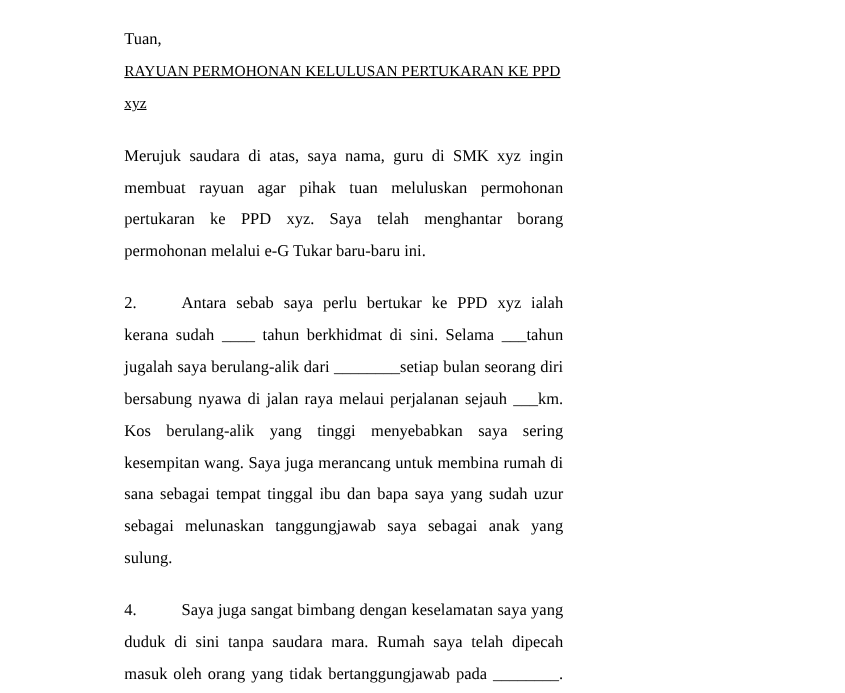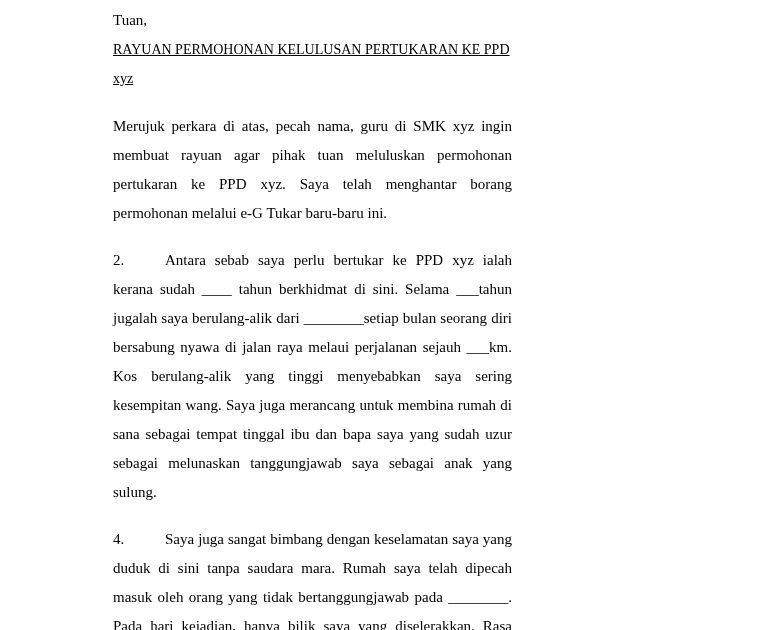--- a/index.html
+++ b/index.html
@@ -9,21 +9,21 @@
   }
   body {
     width: 768px;
     height: 630px;
     overflow: hidden;
   }
   .page {
     box-sizing: border-box;
     width: 624px;
     height: 630px;
-    padding: 6px 112px 0 113px;
+    padding: 22px 112px 0 113px;
     font-family: "Liberation Serif", "DejaVu Serif", serif;
     font-size: 15px;
     line-height: 29px;
     color: #000000;
     background: #ffffff;
   }
   .salutation {
     margin: 0;
     text-align: left;
   }
@@ -48,17 +48,17 @@
   .u {
   }
 </style>
 </head>
 <body>
 
 <div class="page">
   <p class="salutation">Tuan,</p>
   <p class="doc-title">RAYUAN PERMOHONAN KELULUSAN PERTUKARAN KE PPD xyz</p>
   <div id="paragraphs">
-      <p class="para"><span>Merujuk perkara di atas, pecah </span><span class="u">nama</span><span>, guru di SMK </span><span class="u">xyz </span><span>ingin membuat rayuan agar pihak tuan meluluskan permohonan pertukaran ke PPD xyz.  Saya telah menghantar borang permohonan melalui e-G Tukar baru-baru ini.</span></p>
+      <p class="para"><span>Merujuk saudara di atas, saya </span><span class="u">nama</span><span>, guru di SMK </span><span class="u">xyz </span><span>ingin membuat rayuan agar pihak tuan meluluskan permohonan pertukaran ke PPD xyz.  Saya telah menghantar borang permohonan melalui e-G Tukar baru-baru ini.</span></p>
       <p class="para"><span class="num">2.</span><span>Antara sebab saya perlu bertukar ke PPD xyz ialah kerana sudah ____ tahun berkhidmat di sini. Selama ___tahun jugalah saya berulang-alik dari ________setiap bulan seorang diri bersabung nyawa di jalan raya melaui perjalanan sejauh ___km.   Kos berulang-alik yang tinggi menyebabkan saya sering kesempitan wang.  Saya juga merancang untuk membina rumah di sana sebagai tempat tinggal ibu dan bapa saya yang sudah uzur sebagai melunaskan tanggungjawab saya sebagai anak yang sulung.</span></p>
       <p class="para"><span class="num">4.</span><span>Saya juga sangat bimbang dengan keselamatan saya yang duduk di sini tanpa saudara mara. Rumah saya telah dipecah masuk oleh orang yang tidak bertanggungjawab pada ________. Pada hari kejadian, hanya bilik saya yang diselerakkan. Rasa fobia dan tidak selamat sering menyelubungi saya, lebih-lebih lagi saya belum__________________. Kebimbangan saya tiada penghujungnya kerana kejadian pecah rumah kerap berlaku berlaku di kejiranan saya diami. Malah ketika surat ini ditulis, satu lagi kejadian sama</span></p>
     </div>
 </div>
 
 </body></html>

